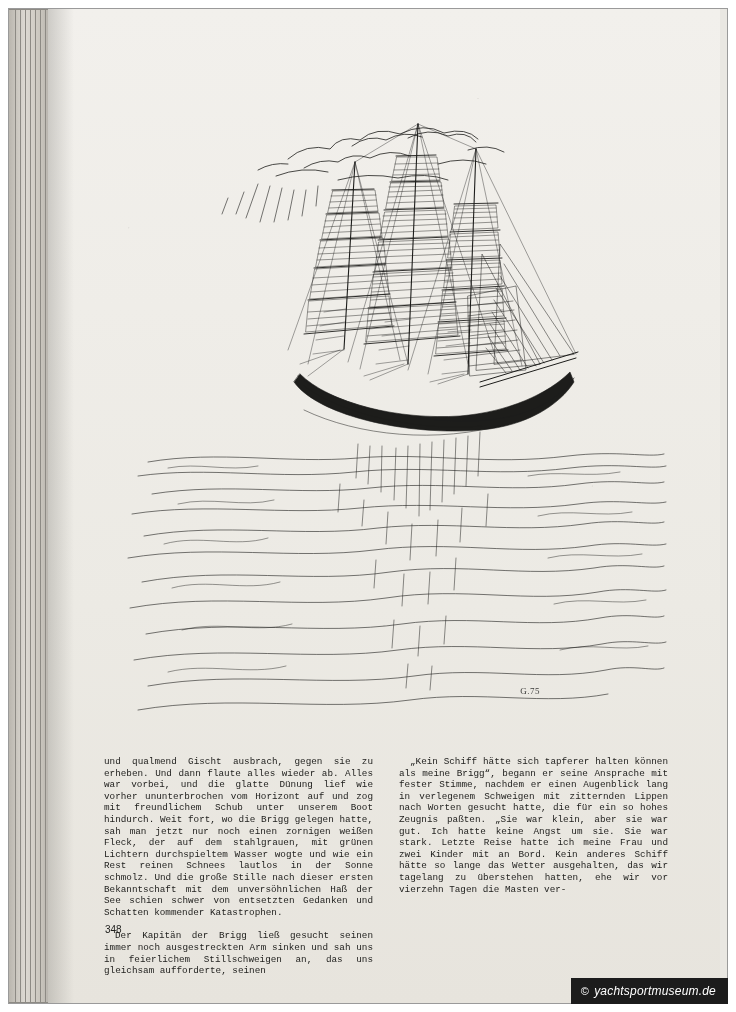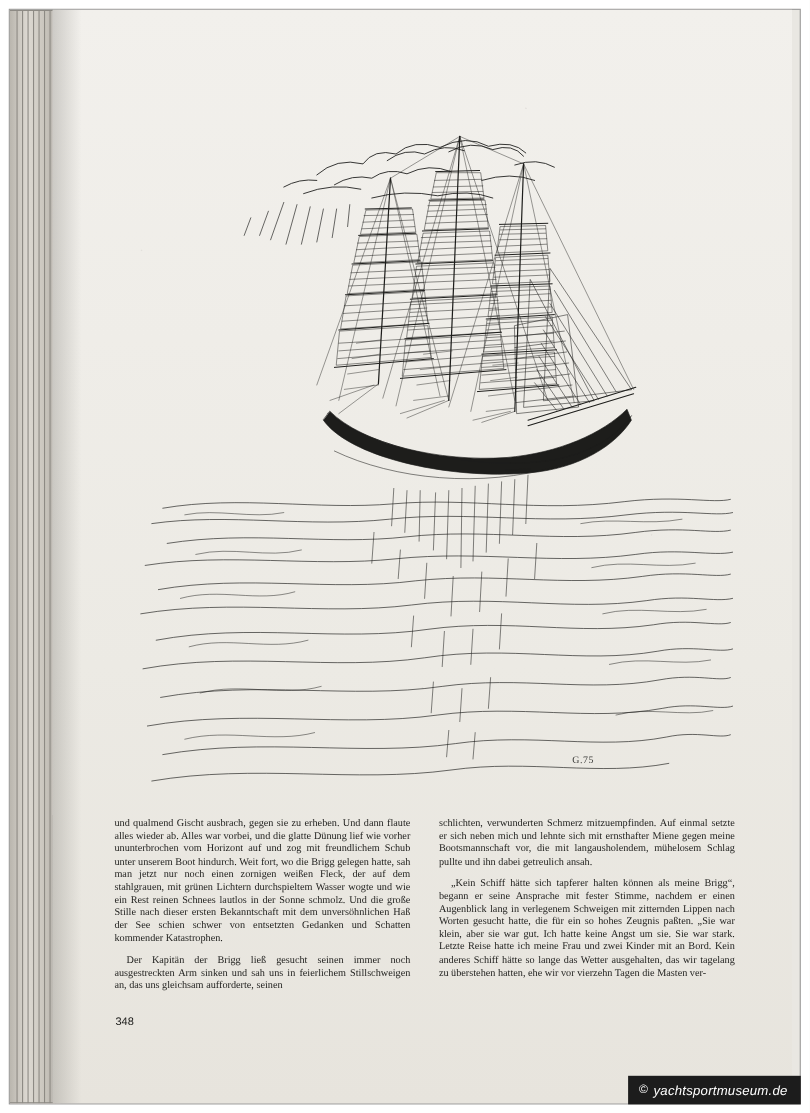--- a/index.html
+++ b/index.html
@@ -109,22 +109,22 @@
     left: 56px;
     top: 735px;
     width: 565px;
     display: flex;
     gap: 26px;
   }
   .col {
     width: 269px;
   }
   .col p {
-    margin: 0 0 8px 0;
-    font-family: Liberation Serif, serif;
+    margin: 12px 0 8px 0;
+    font-family: Liberation Mono, monospace;
     font-size: 9.3px;
     line-height: 11.6px;
     text-align: justify;
     color: #1d1d1b;
     hyphens: none;
   }
   .col p.indent {
     text-indent: 11px;
   }
 
@@ -381,21 +381,20 @@
       </svg>
       <div class="illus-sig">G.75</div>
     </div>
 
     <div class="columns">
       <div class="col">
         <p>und qualmend Gischt ausbrach, gegen sie zu erheben. Und dann flaute alles wieder ab. Alles war vorbei, und die glatte Dünung lief wie vorher ununterbrochen vom Horizont auf und zog mit freundlichem Schub unter unserem Boot hindurch. Weit fort, wo die Brigg gelegen hatte, sah man jetzt nur noch einen zornigen weißen Fleck, der auf dem stahlgrauen, mit grünen Lichtern durchspieltem Wasser wogte und wie ein Rest reinen Schnees lautlos in der Sonne schmolz. Und die große Stille nach dieser ersten Bekanntschaft mit dem unversöhnlichen Haß der See schien schwer von entsetzten Gedanken und Schatten kommender Katastrophen.</p>
         <p class="indent">Der Kapitän der Brigg ließ gesucht seinen immer noch ausgestreckten Arm sinken und sah uns in feierlichem Stillschweigen an, das uns gleichsam aufforderte, seinen</p>
       </div>
       <div class="col">
-        <p>schlichten, verwunderten Schmerz mitzuempfinden. Auf einmal setzte er sich neben mich und lehnte sich mit ernsthafter Miene gegen meine Bootsmannschaft vor, die mit langausholendem, mühelosem Schlag pullte und ihn dabei getreulich ansah.</p>
         <p class="indent">„Kein Schiff hätte sich tapferer halten können als meine Brigg“, begann er seine Ansprache mit fester Stimme, nachdem er einen Augenblick lang in verlegenem Schweigen mit zitternden Lippen nach Worten gesucht hatte, die für ein so hohes Zeugnis paßten. „Sie war klein, aber sie war gut. Ich hatte keine Angst um sie. Sie war stark. Letzte Reise hatte ich meine Frau und zwei Kinder mit an Bord. Kein anderes Schiff hätte so lange das Wetter ausgehalten, das wir tagelang zu überstehen hatten, ehe wir vor vierzehn Tagen die Masten ver-</p>
       </div>
     </div>
 
     <div class="folio">348</div>
   </div>
 
   <div class="watermark">
     <span class="copy">©</span>
     <span class="wm-text">yachtsportmuseum.de</span>

